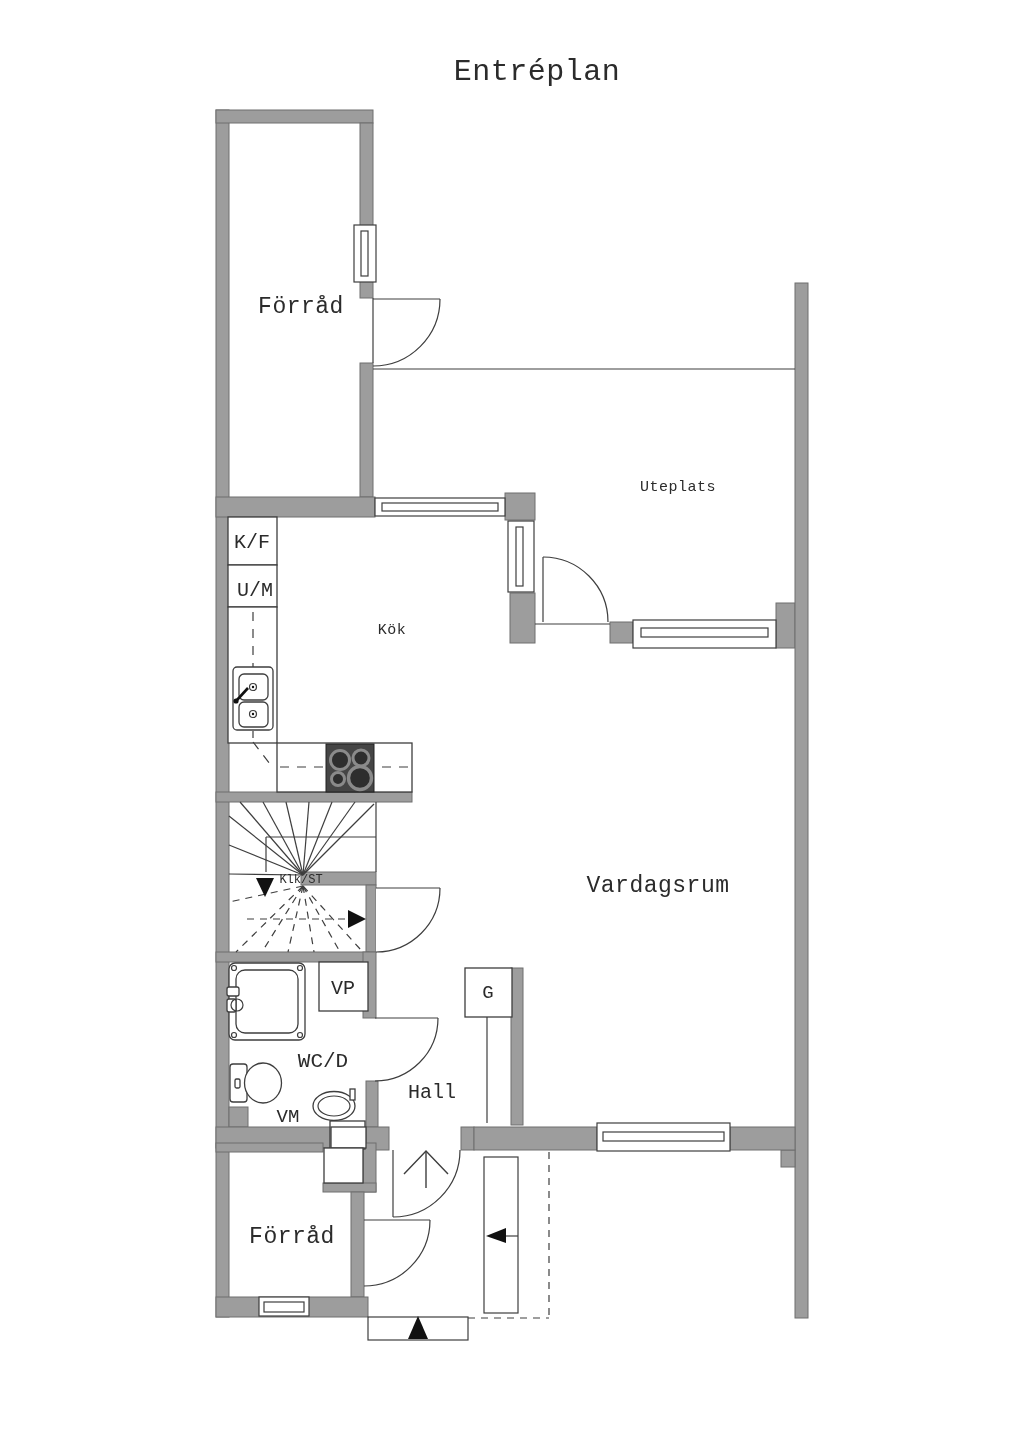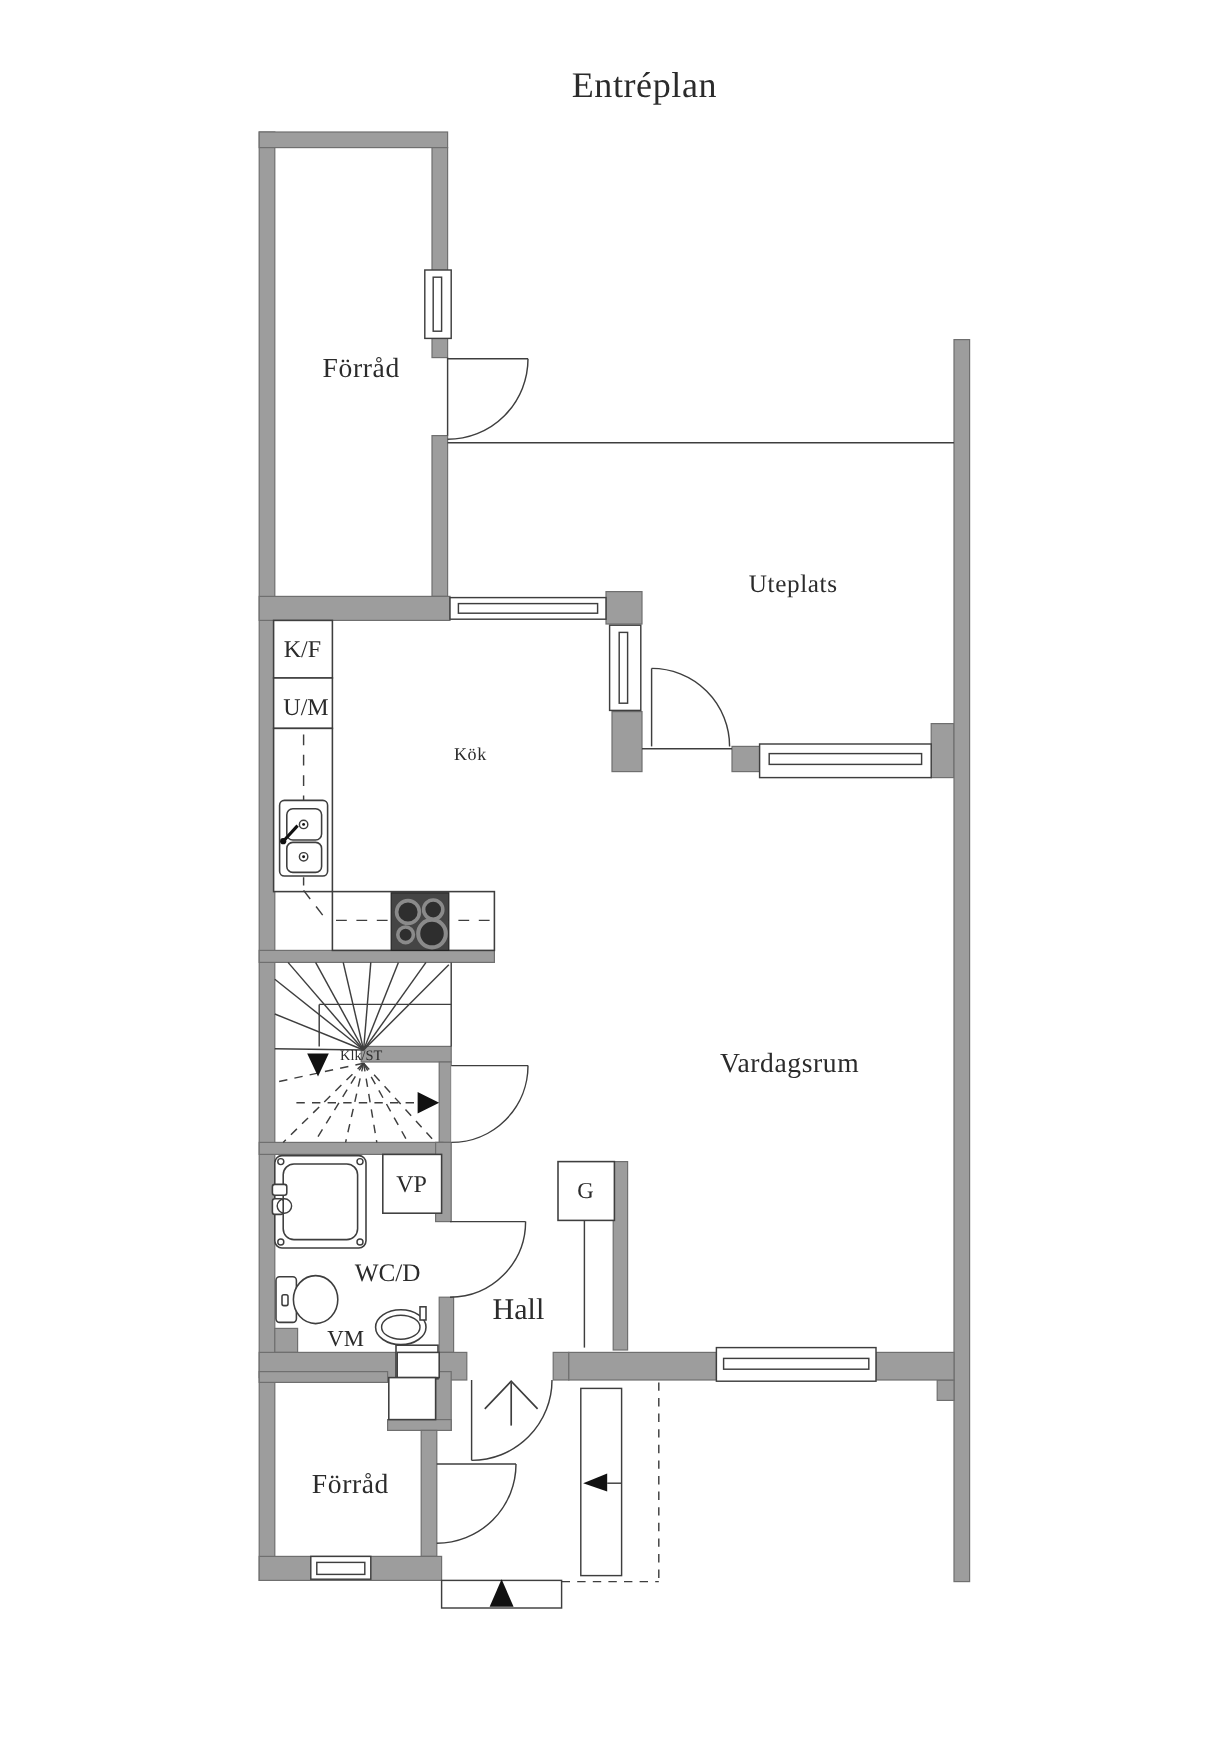--- a/index.html
+++ b/index.html
@@ -1,44 +1,44 @@
 <!DOCTYPE html>
 <html style="--wall: #9d9d9d; --wall-outline: #6f6f6f; --line: #3e3e3e; --text: #2b2b2b; --bg: #ffffff;"><head>
 <meta charset="utf-8">
 <style>
   :root{
     --wall:#9d9d9d; --wall-outline:#6f6f6f; --line:#3e3e3e; --text:#2b2b2b; --bg:#ffffff;
   }
   html,body{margin:0;padding:0;background:var(--bg);}
   .plan{position:relative;width:1024px;height:1448px;background:var(--bg);overflow:hidden;
-        font-family:Liberation Serif, serif;}
+        font-family:Liberation Mono, monospace;}
   .plan svg{position:absolute;left:0;top:0;}
   .lbl{position:absolute;transform:translate(-50%,-50%);white-space:nowrap;color:var(--text);
        letter-spacing:.5px;}
   .wall{fill:var(--wall);stroke:var(--wall-outline);stroke-width:1;}
   .ln{stroke:var(--line);stroke-width:1.4;fill:none;}
   .thin{stroke:var(--line);stroke-width:1.2;fill:none;}
   .win{fill:#fff;stroke:var(--line);stroke-width:1.2;}
   .fix{fill:#fff;stroke:var(--line);stroke-width:1.3;}
   .dash{stroke:var(--line);stroke-width:1.2;fill:none;stroke-dasharray:7 6;}
   .dash2{stroke:var(--line);stroke-width:1.2;fill:none;stroke-dasharray:9 8;}
   .blk{fill:#111;stroke:none;}
   .whitefill{fill:#fff;stroke:none;}
   #lbl-title{left:537px;top:72px;font-size:30px;}
   #lbl-forrad-top{left:301px;top:307px;font-size:23px;}
-  #lbl-uteplats{left:661px;top:487px;font-size:21px;}
+  #lbl-uteplats{left:678px;top:487px;font-size:15px;}
   #lbl-kf{left:252px;top:542px;font-size:20px;letter-spacing:0;text-align:right;}
   #lbl-um{left:255px;top:590px;font-size:20px;letter-spacing:0;}
   #lbl-kok{left:392px;top:630px;font-size:15px;}
   #lbl-klkst{left:301px;top:880px;font-size:12px;letter-spacing:0;}
   #lbl-vardagsrum{left:658px;top:886px;font-size:23px;}
   #lbl-vp{left:343px;top:988px;font-size:20px;letter-spacing:0;}
   #lbl-g{left:488px;top:993px;font-size:19px;letter-spacing:0;}
   #lbl-wcd{left:323px;top:1061px;font-size:21px;letter-spacing:0;}
-  #lbl-hall{left:432px;top:1092px;font-size:25px;letter-spacing:0;}
+  #lbl-hall{left:432px;top:1092px;font-size:20px;letter-spacing:0;}
   #lbl-vm{left:288px;top:1117px;font-size:19px;letter-spacing:0;}
   #lbl-forrad-bottom{left:292px;top:1237px;font-size:23px;}
 </style>
 </head>
 <body>
 
 <div class="plan">
 <svg width="1024" height="1448" viewBox="0 0 1024 1448">
 
   <g>

